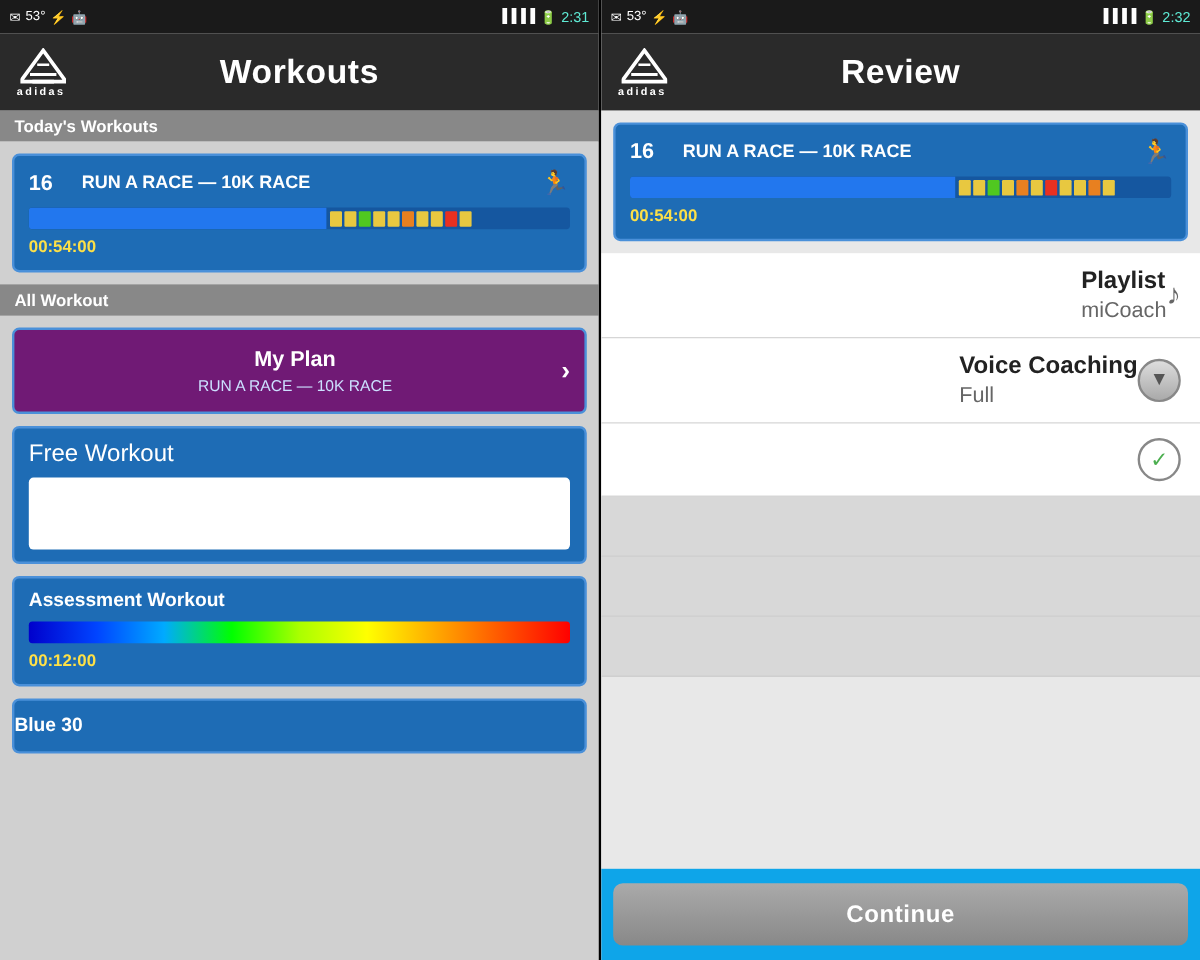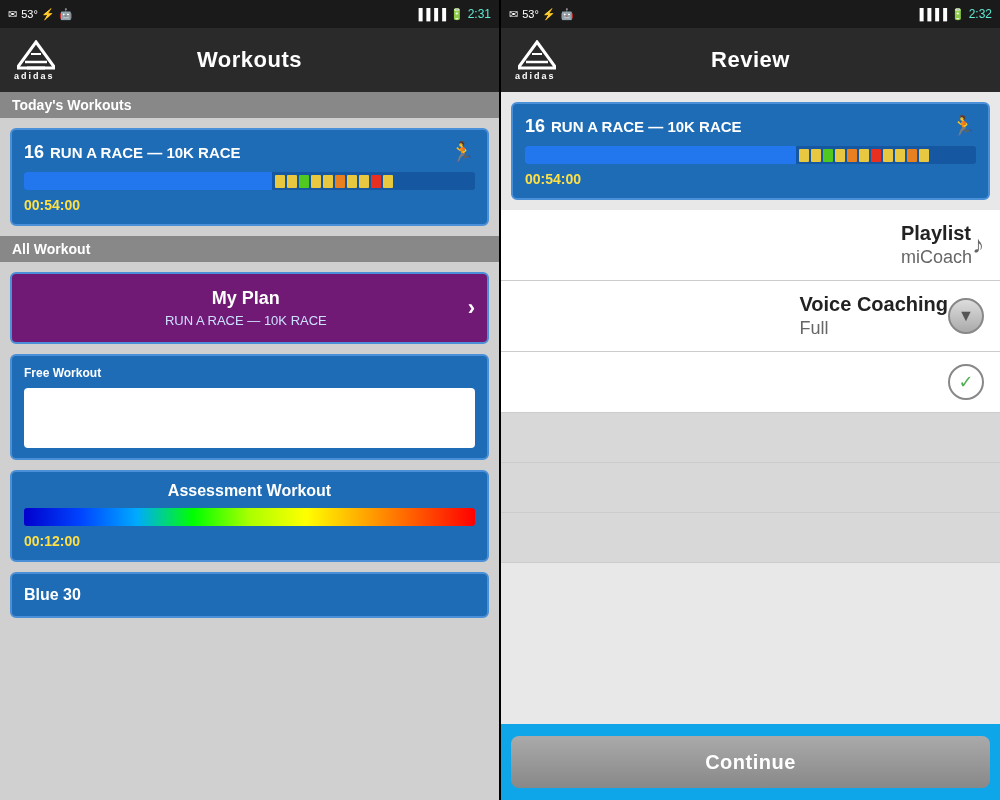--- a/index.html
+++ b/index.html
@@ -49,21 +49,21 @@
     .app-header {
       height: 64px;
       background: #2a2a2a;
       display: flex;
       align-items: center;
       justify-content: center;
       position: relative;
       flex-shrink: 0;
     }
     .app-header-title {
-      font-size: 22px;
+      font-size: 28px;
       font-weight: bold;
       color: #fff;
       letter-spacing: 0.5px;
       text-align: right;
     }
     .adidas-logo {
       position: absolute;
       left: 14px;
       display: flex;
       flex-direction: column;
@@ -104,21 +104,21 @@
       background: #1e6cb5;
       border: 2px solid #4a90d9;
       border-radius: 6px;
       margin: 10px 10px;
       padding: 10px 12px;
       color: #fff;
     }
     .workout-card-header {
       display: flex;
       align-items: center;
-      gap: 6px;
+      gap: 24px;
       margin-bottom: 8px;
     }
     .workout-number {
       font-size: 18px;
       font-weight: bold;
       color: #fff;
     }
     .workout-title {
       font-size: 15px;
       font-weight: bold;
@@ -173,22 +173,22 @@
     
     .free-card {
       background: #1e6cb5;
       border: 2px solid #4a90d9;
       border-radius: 6px;
       margin: 10px 10px;
       padding: 10px 12px;
       color: #fff;
     }
     .free-card-label {
-      font-size: 12px;
-      font-weight: bold;
+      font-size: 20px;
+      font-weight: normal;
       margin-bottom: 8px;
     }
     .free-card-inner {
       background: #fff;
       border-radius: 4px;
       height: 60px;
     }
 
     
     .assessment-card {
@@ -196,37 +196,36 @@
       border: 2px solid #4a90d9;
       border-radius: 6px;
       margin: 10px 10px;
       padding: 10px 12px;
       color: #fff;
     }
     .assessment-card-label {
       font-size: 16px;
       font-weight: bold;
       margin-bottom: 8px;
-      text-align: center;
     }
     .assessment-progress {
       height: 18px;
       border-radius: 3px;
       overflow: hidden;
       margin-bottom: 6px;
       background: linear-gradient(to right, #0000cc, #0044ff, #00aaff, #00ff00, #aaff00, #ffff00, #ffaa00, #ff5500, #ff0000);
     }
 
     
     .blue30-card {
       background: #1e6cb5;
       border: 2px solid #4a90d9;
       border-radius: 6px;
       margin: 10px 10px;
-      padding: 12px 12px;
+      padding: 12px 0;
       color: #fff;
     }
     .blue30-label {
       font-size: 16px;
       font-weight: bold;
     }
 
     
     .review-content {
       flex: 1;

